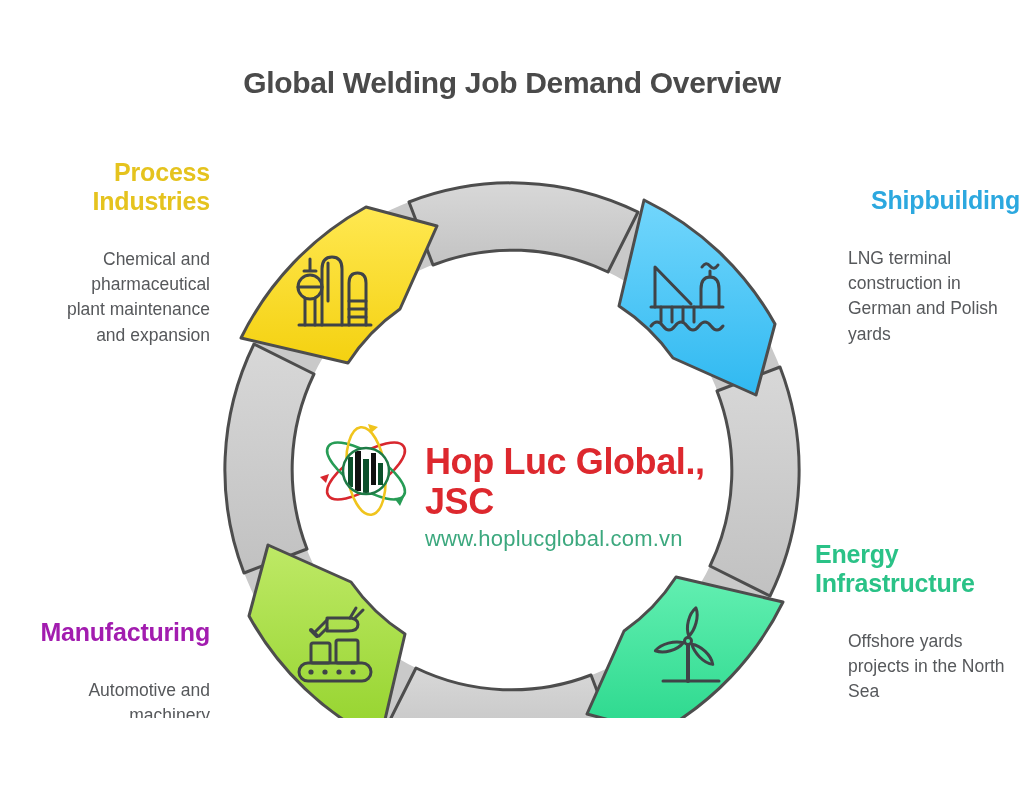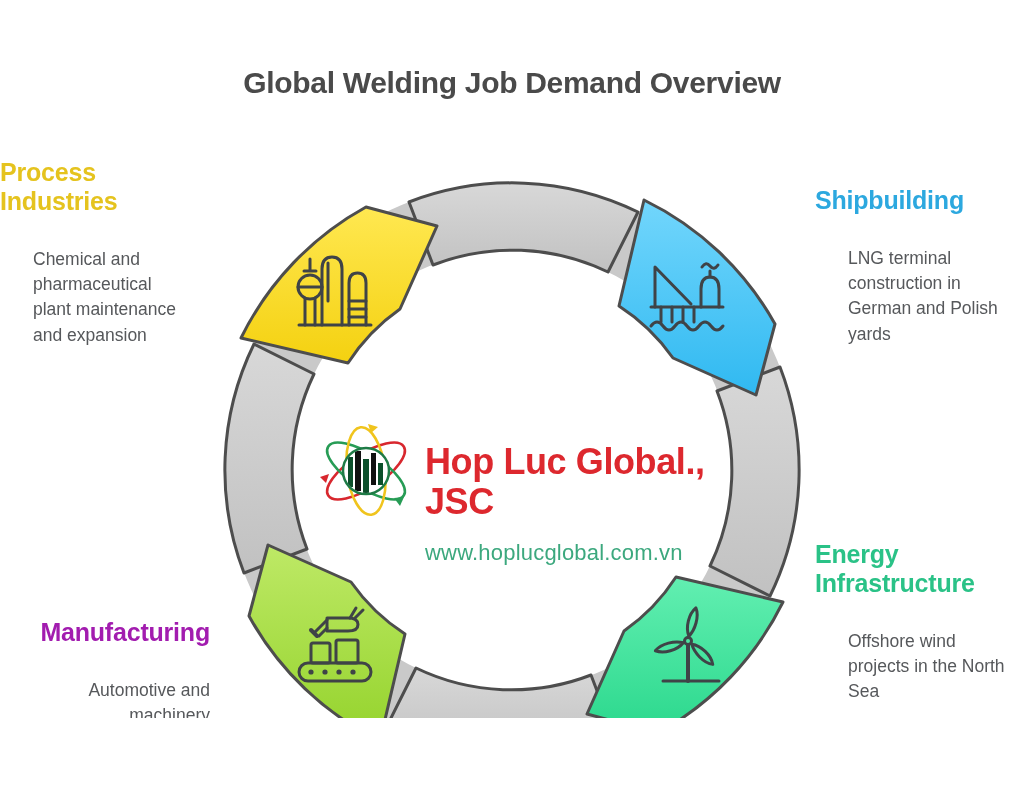--- a/index.html
+++ b/index.html
@@ -12,30 +12,30 @@
     position:absolute;top:66px;left:0;width:1024px;text-align:center;
     font-size:30px;font-weight:bold;letter-spacing:-0.3px;color:#4A4A4A;
   }
   .seg-block{position:absolute;white-space:pre-line;}
   .seg-block h2{
     margin:0;font-size:25px;line-height:1.16;font-weight:bold;letter-spacing:-0.2px;
   }
   .seg-block p{
     margin:13px 0 0 0;font-size:17.5px;line-height:1.44;color:#56585B;padding-left:33px;
   }
-  .block-tl{left:0;top:140px;width:210px;}
+  .block-tl{left:0;top:140px;width:210px;text-align:right;}
   .block-tr{left:815px;top:168px;width:205px;text-align:left;}
   .block-br{left:815px;top:522px;width:205px;text-align:left;}
   .block-bl{left:0;top:600px;width:210px;text-align:right;}
   .center-text{position:absolute;left:425px;top:442px;width:290px;}
   .brand-line{
     font-size:36px;font-weight:bold;letter-spacing:-0.4px;line-height:1.1;
   }
   .website-line{
-    font-size:22px;letter-spacing:0.2px;margin-top:20px;line-height:1.1;
+    font-size:22px;letter-spacing:0.2px;margin-top:6px;line-height:1.1;
   }
   .ribbon{stroke:#4D4D4D;stroke-width:3;stroke-linejoin:round;}
   .gray-arc{stroke:#4D4D4D;stroke-width:3;stroke-linejoin:round;}
   .line-icon{stroke:#3F4347;stroke-width:3;fill:none;stroke-linecap:round;stroke-linejoin:round;}
 </style>
 </head>
 <body>
 
 <div class="stage">
 
@@ -149,31 +149,31 @@
   <div class="seg-block block-tl">
     <h2 style="color: rgb(229, 195, 30);">Process
 Industries</h2>
     <p>Chemical and
 pharmaceutical
 plant maintenance
 and expansion</p>
   </div>
 
   <div class="seg-block block-tr">
-    <h2 style="color: rgb(44, 168, 223);">Shipbuilding</h2>
+    <h2 style="color: rgb(44, 168, 223); text-align: right;">Shipbuilding</h2>
     <p>LNG terminal
 construction in
 German and Polish
 yards</p>
   </div>
 
   <div class="seg-block block-br">
     <h2 style="color: rgb(42, 194, 135);">Energy
 Infrastructure</h2>
-    <p>Offshore wind
+    <p>Offshore yards
 projects in the North
 Sea</p>
   </div>
 
   <div class="seg-block block-bl">
     <h2 style="color: #a21caf;">Manufacturing</h2>
     <p>Automotive and
 machinery
 production across
 Western Europe</p>

